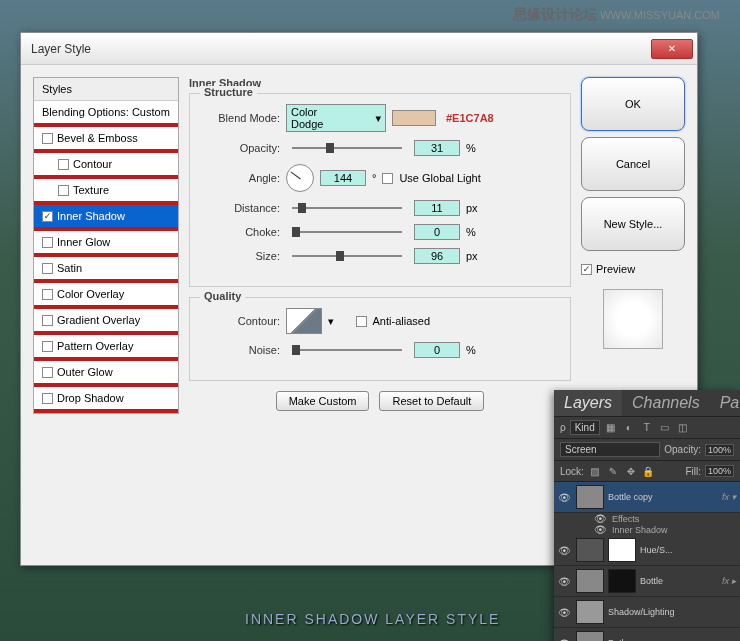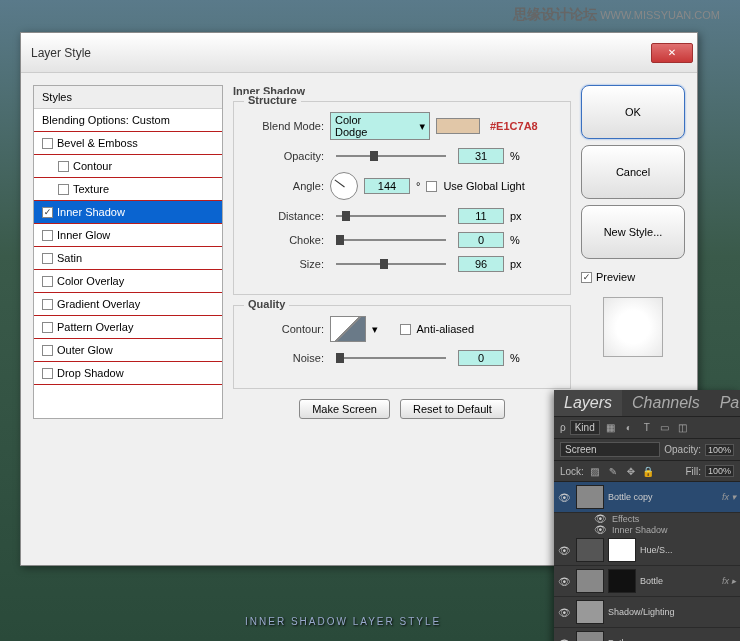--- a/index.html
+++ b/index.html
@@ -1,31 +1,31 @@
 <!DOCTYPE html>
 <html><head>
 <meta charset="utf-8">
 <style>
 * { box-sizing: border-box; margin: 0; padding: 0; font-family: 'Segoe UI', Tahoma, sans-serif; }
 body { width: 740px; height: 641px; background: linear-gradient(180deg, #5a7a8a 0%, #3a5a4a 40%, #2a4a3a 100%); position: relative; overflow: hidden; }
 .watermark-top { position: absolute; top: 6px; right: 20px; color: #888; font-size: 11px; font-family: Arial; }
 .watermark-top b { color: #666; font-size: 14px; }
-.caption { position: absolute; bottom: 14px; left: 245px; color: #99aacc; font-size: 10px; letter-spacing: 2px; text-shadow: 1px 1px 2px #000; }
+.caption { position: absolute; bottom: 14px; left: 245px; color: #99aacc; font-size: 14px; letter-spacing: 2px; text-shadow: 1px 1px 2px #000; }
 
 
 .dialog { position: absolute; top: 32px; left: 20px; width: 678px; height: 534px; background: #f0f0f0; border: 1px solid #8a8a8a; box-shadow: 2px 2px 8px rgba(0,0,0,0.4); }
-.titlebar { height: 40px; background: linear-gradient(#fff, #e4e4e4); border-bottom: 1px solid #ccc; display: flex; align-items: center; padding: 0 4px 0 10px; }
+.titlebar { height: 32px; background: linear-gradient(#fff, #e4e4e4); border-bottom: 1px solid #ccc; display: flex; align-items: center; padding: 0 4px 0 10px; }
 .titlebar-text { font-size: 12px; color: #333; flex: 1; }
 .close-btn { width: 42px; height: 20px; background: linear-gradient(#e07070, #c83838); border: 1px solid #a03030; border-radius: 2px; color: #fff; display: flex; align-items: center; justify-content: center; font-size: 10px; }
 .dialog-body { display: flex; padding: 12px; gap: 10px; }
 
 
-.styles-panel { width: 190px; border: 1px solid #aaa; background: #fff; }
+.styles-panel { width: 146px; border: 1px solid #aaa; background: #fff; }
 .styles-header { padding: 5px 8px; font-size: 11px; background: #eee; border-bottom: 1px solid #ccc; }
-.style-item { padding: 5px 8px; font-size: 11px; border-bottom: 1px solid #b91c1c; display: flex; align-items: center; gap: 4px; }
+.style-item { padding: 5px 8px; font-size: 11px; border-bottom: 4px solid #b91c1c; display: flex; align-items: center; gap: 4px; }
 .style-item.selected { background: #0a64d0; color: #fff; }
 .style-item.sub { padding-left: 24px; }
 .chk { width: 11px; height: 11px; border: 1px solid #888; background: #fff; display: inline-flex; align-items: center; justify-content: center; font-size: 9px; }
 .chk.checked::after { content: '✓'; color: #333; }
 
 
 .center { flex: 1; }
 .section-title { font-size: 11px; font-weight: bold; color: #444; margin-bottom: 4px; }
 .group { border: 1px solid #ccc; padding: 10px 14px 14px; margin-bottom: 10px; position: relative; }
 .group-title { position: absolute; top: -8px; left: 10px; background: #f0f0f0; padding: 0 4px; font-size: 11px; font-weight: bold; color: #444; }
@@ -194,21 +194,21 @@
         </div>
         <div class="row">
           <span class="row-label">Noise:</span>
           <div class="slider" style="--pos:0%"></div>
           <div class="numbox">0</div>
           <span class="unit">%</span>
         </div>
       </div>
 
       <div class="btn-row">
-        <div class="btn">Make Screen</div>
+        <div class="btn">Make Custom</div>
         <div class="btn">Reset to Default</div>
       </div>
     </div>
 
     <div class="right-col">
       <div class="action-btn ok">OK</div>
       <div class="action-btn">Cancel</div>
       <div class="action-btn">New Style...</div>
       <div class="preview-row">
         <span class="chk checked"></span>

